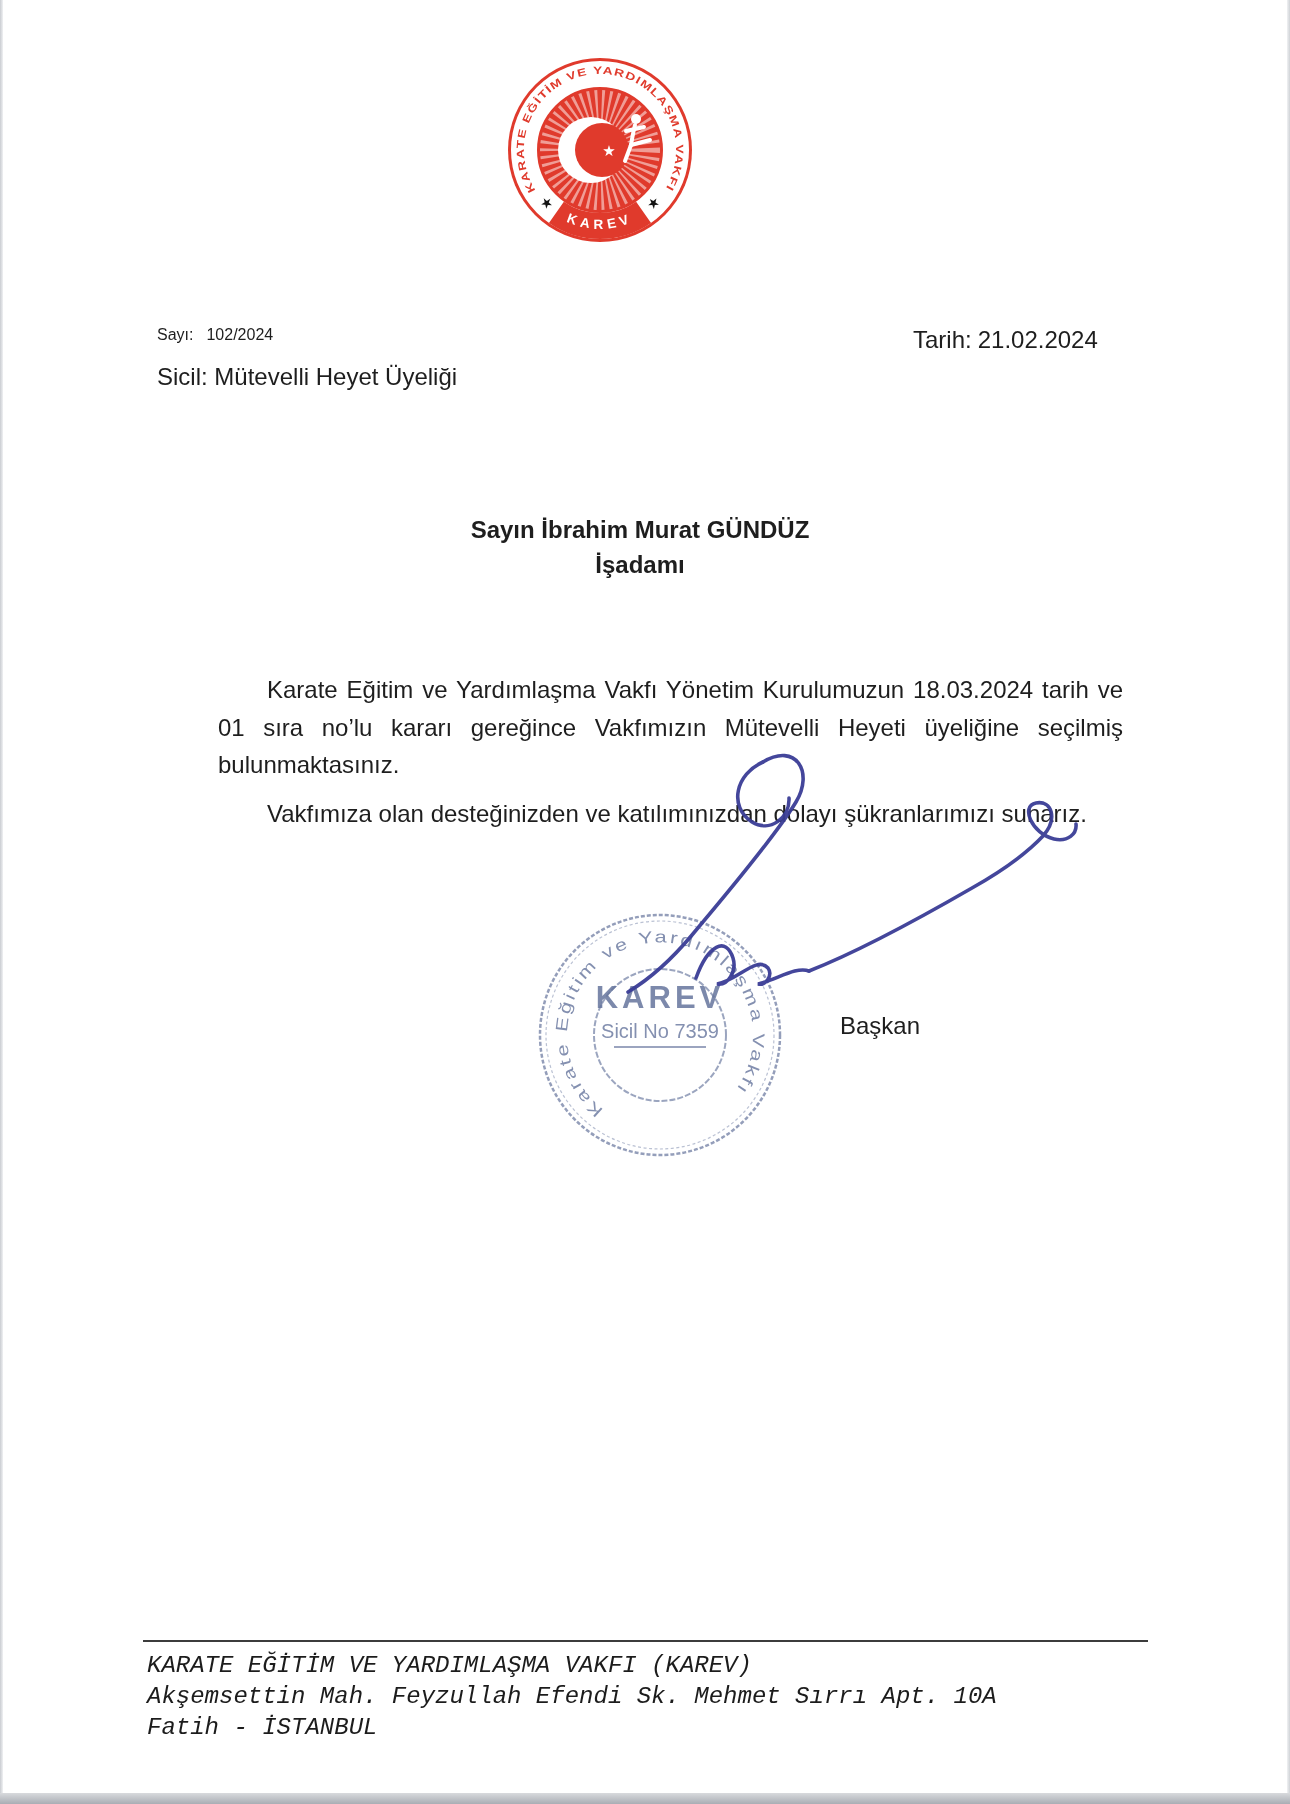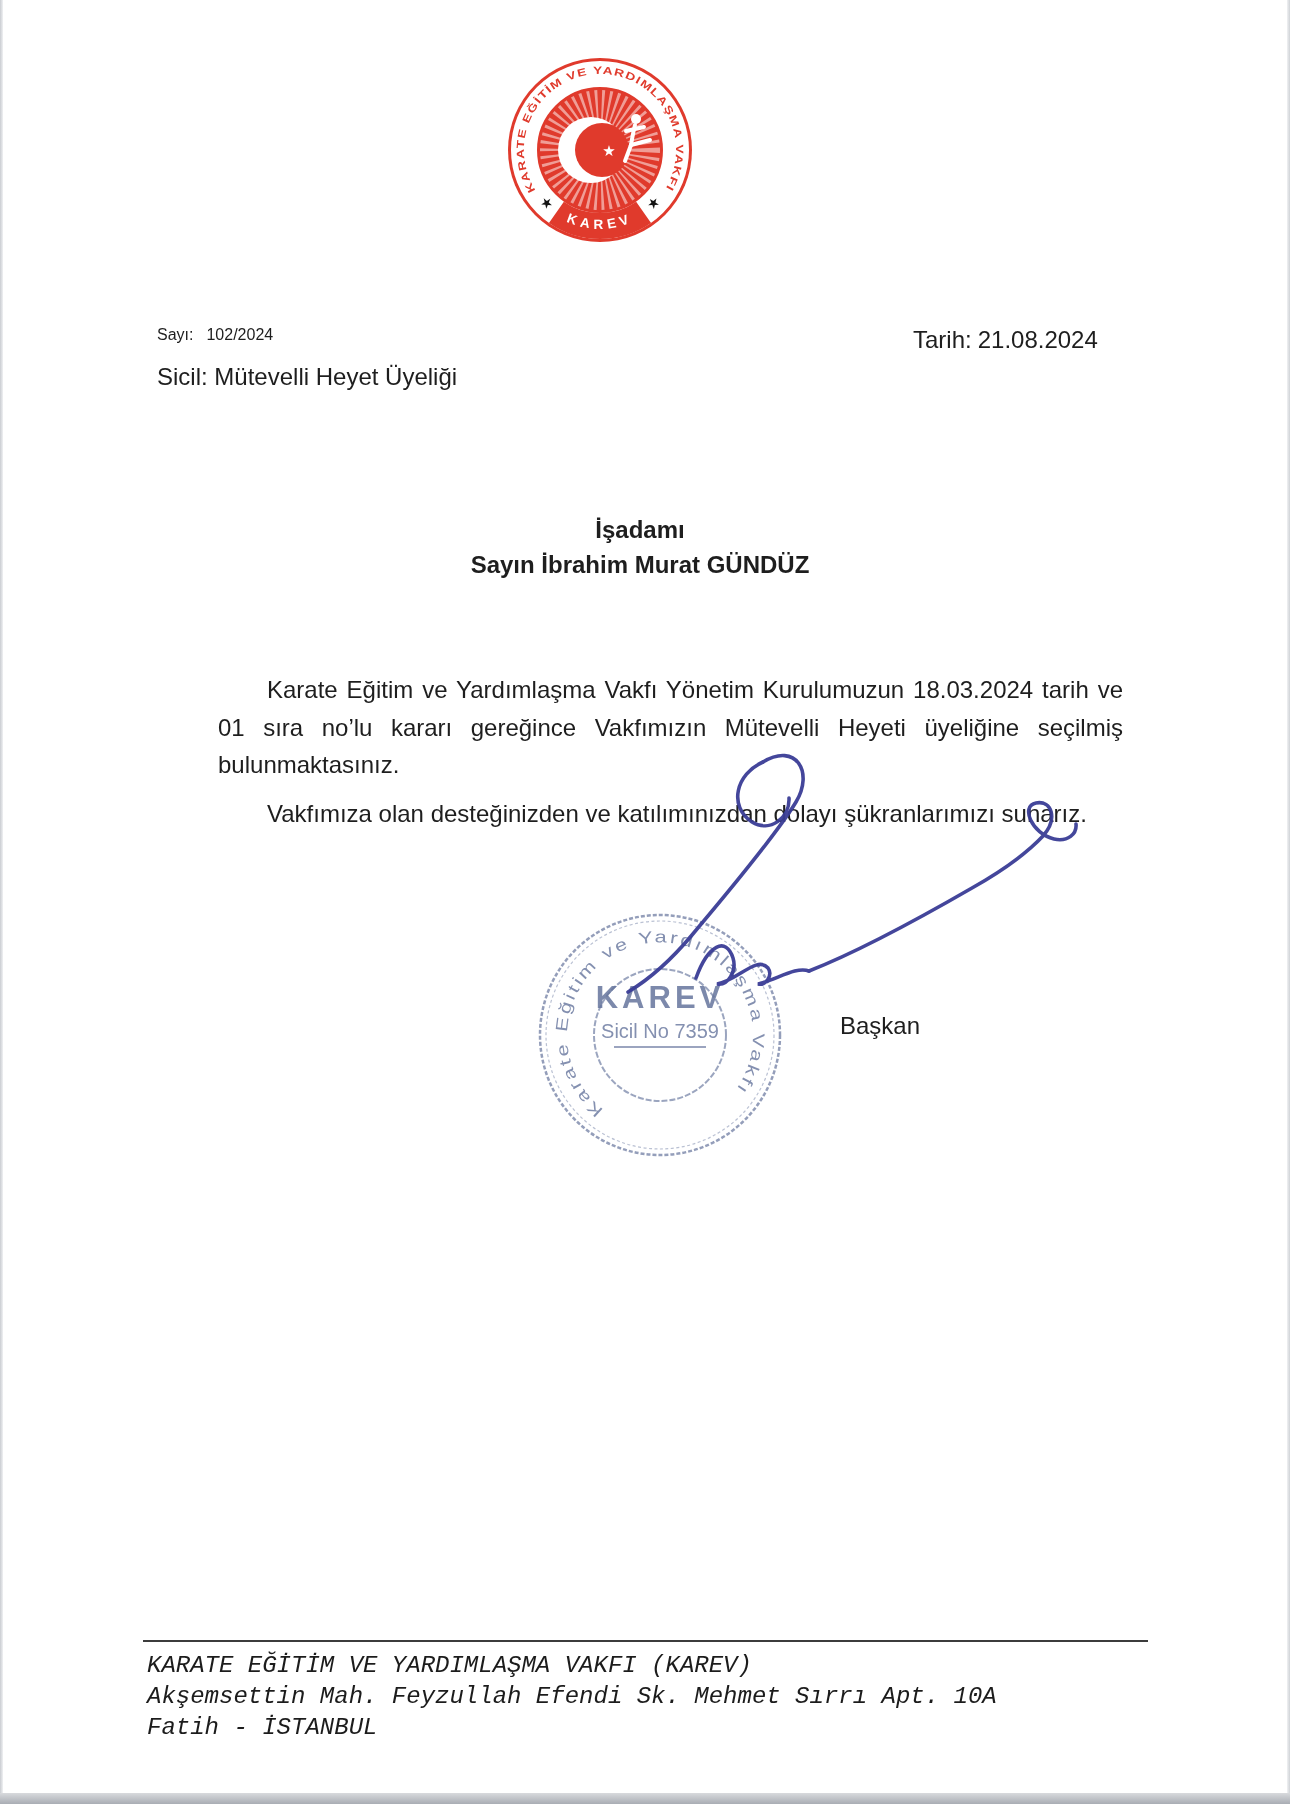--- a/index.html
+++ b/index.html
@@ -76,30 +76,30 @@
       <path d="M 121,76 L 139,72"></path>
       <path d="M 126,90 L 145,85"></path>
       <path d="M 126,90 L 120,106"></path>
     </g>
   </svg>
 
   <div class="meta-sayi">
     <span>Sayı:</span><span class="val">102/2024</span>
   </div>
   <div class="meta-tarih">
-    <span>Tarih:</span><span class="val">21.08.2024</span>
+    <span>Tarih:</span><span class="val">21.02.2024</span>
   </div>
   <div class="meta-konu">
     <span>Sicil:</span>
     <span>Mütevelli Heyet Üyeliği</span>
   </div>
 
   <div class="recipient">
+    <div>Sayın İbrahim Murat GÜNDÜZ</div>
     <div>İşadamı</div>
-    <div>Sayın İbrahim Murat GÜNDÜZ</div>
   </div>
 
   <p class="body-p p1">Karate Eğitim ve Yardımlaşma Vakfı Yönetim Kurulumuzun 18.03.2024 tarih ve 01 sıra no’lu kararı gereğince Vakfımızın Mütevelli Heyeti üyeliğine seçilmiş bulunmaktasınız.</p>
   <p class="body-p p2">Vakfımıza olan desteğinizden ve katılımınızdan dolayı şükranlarımızı sunarız.</p>
 
   <svg class="stamp" width="280" height="280" viewBox="0 0 280 280">
     <defs>
       <path id="stampArc" d="M 74,206 A 93,93 0 1 1 206,206" fill="none"></path>
     </defs>
     <g fill="none" stroke="#66759d">

